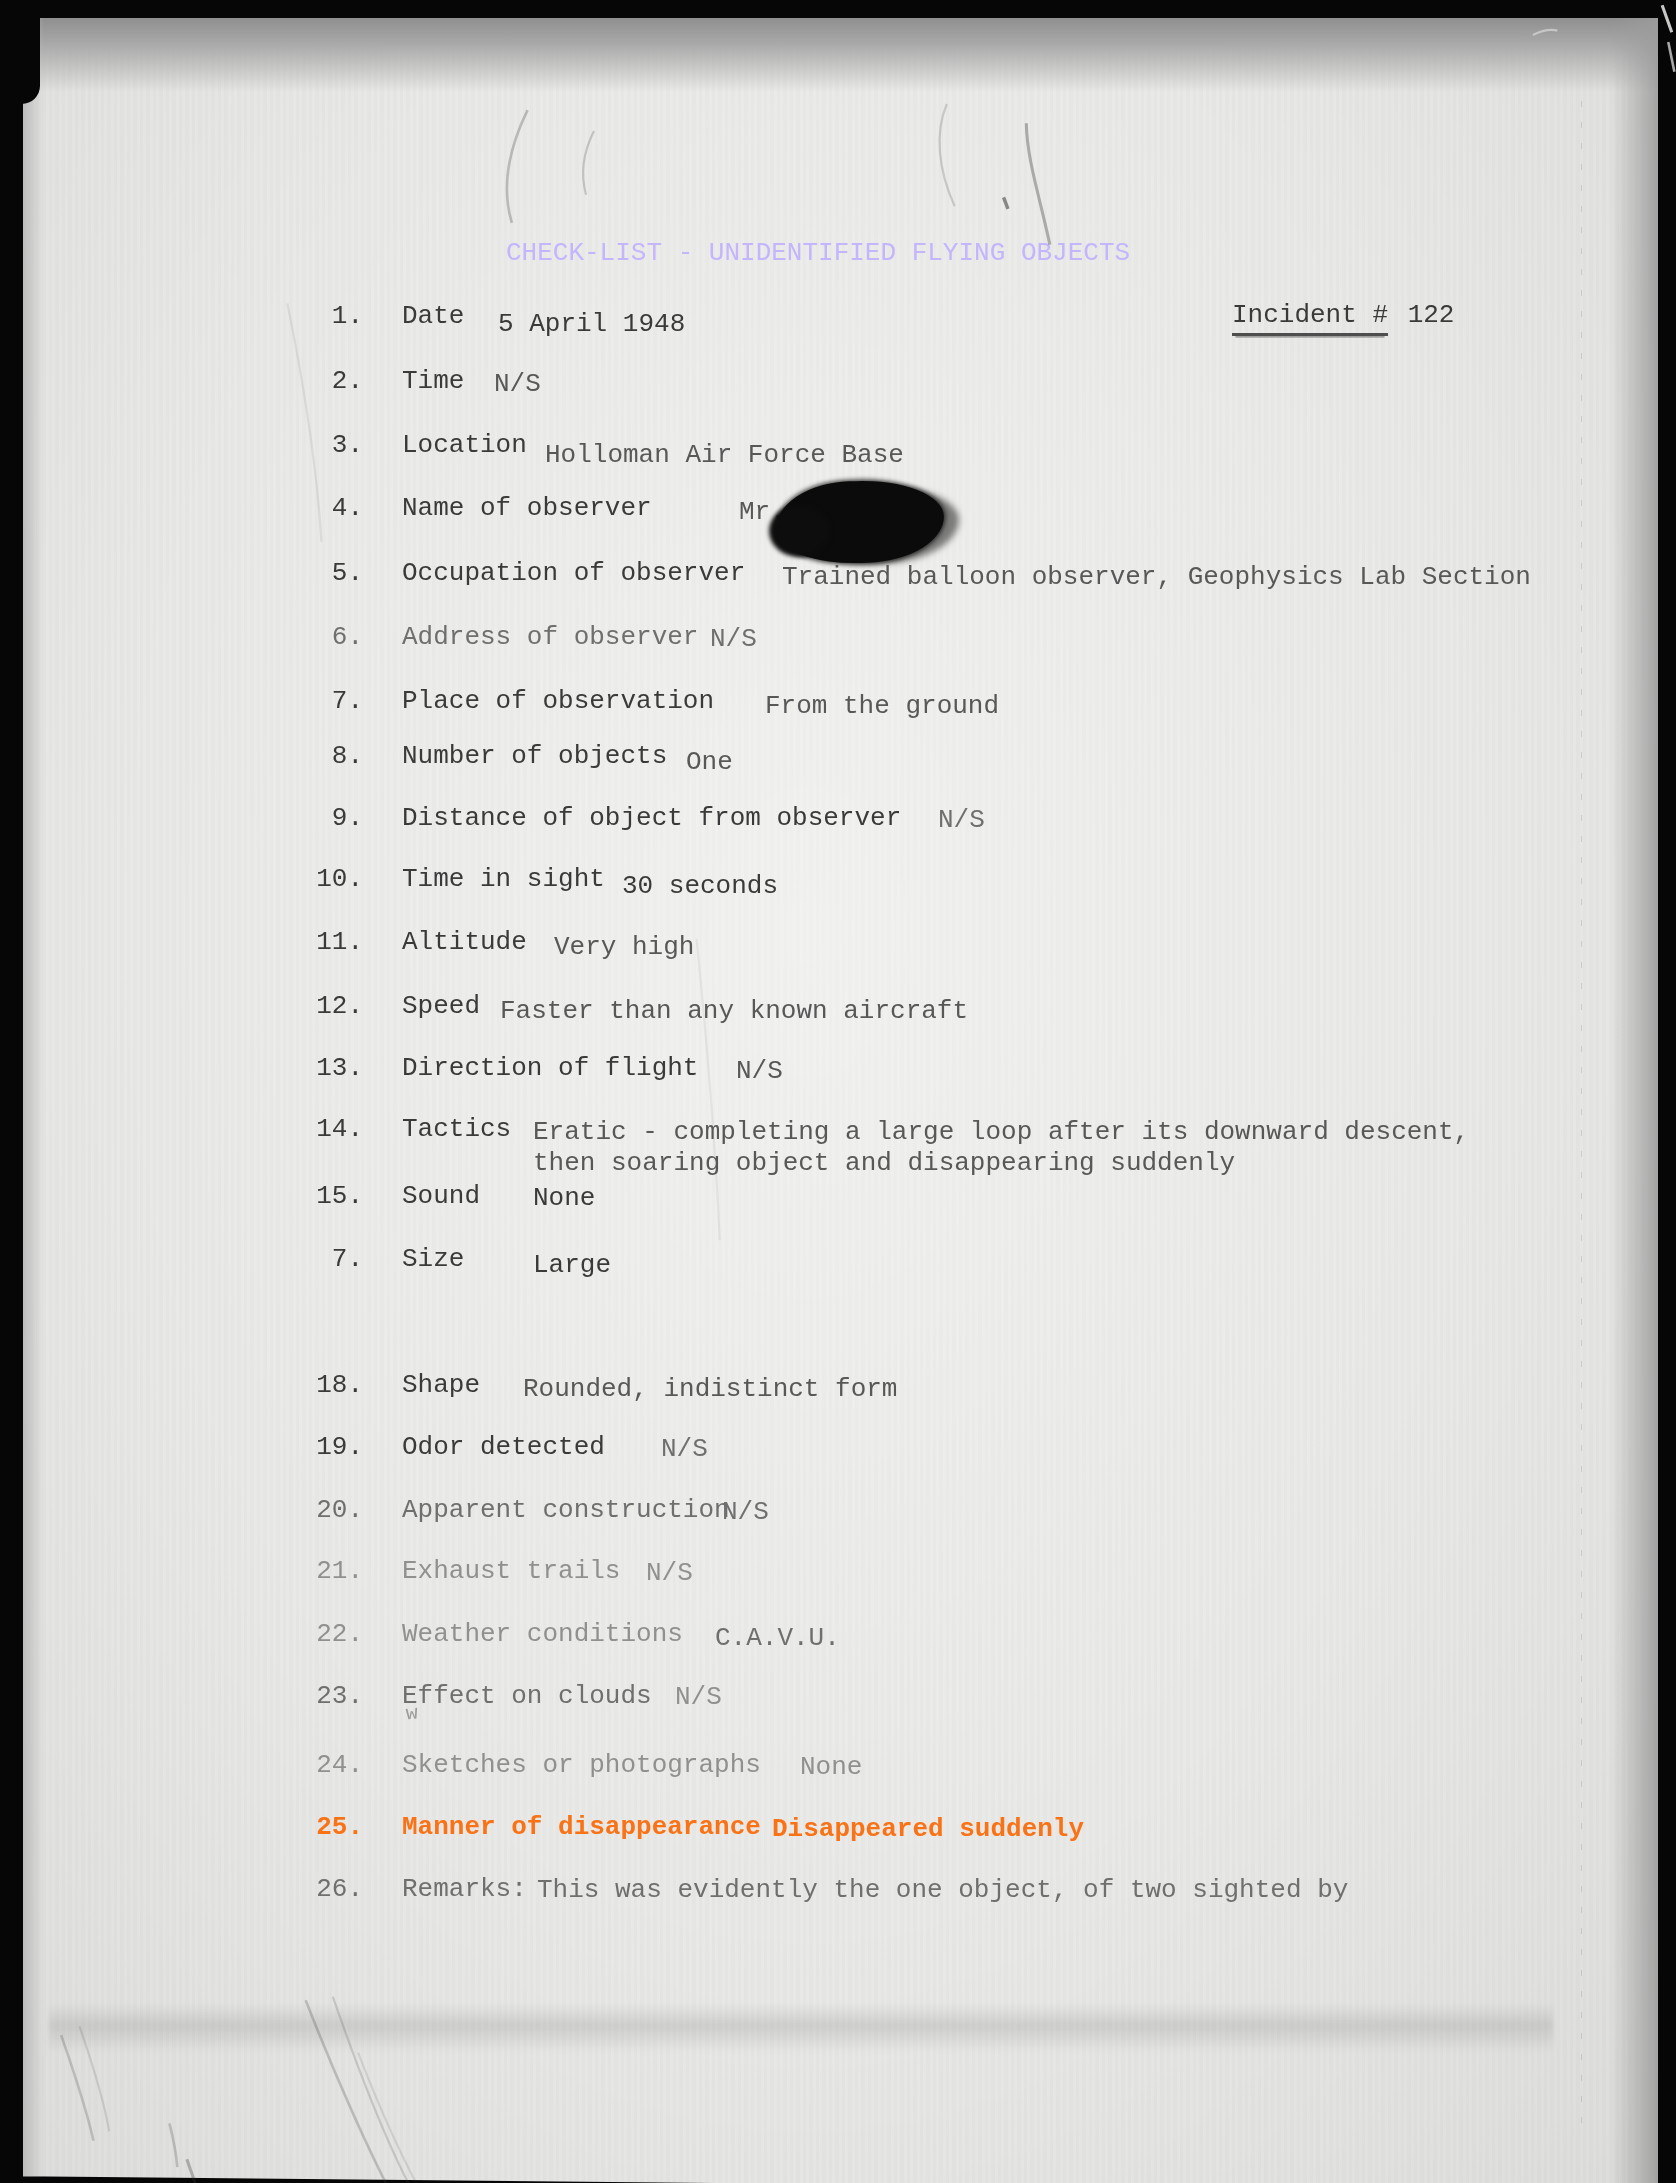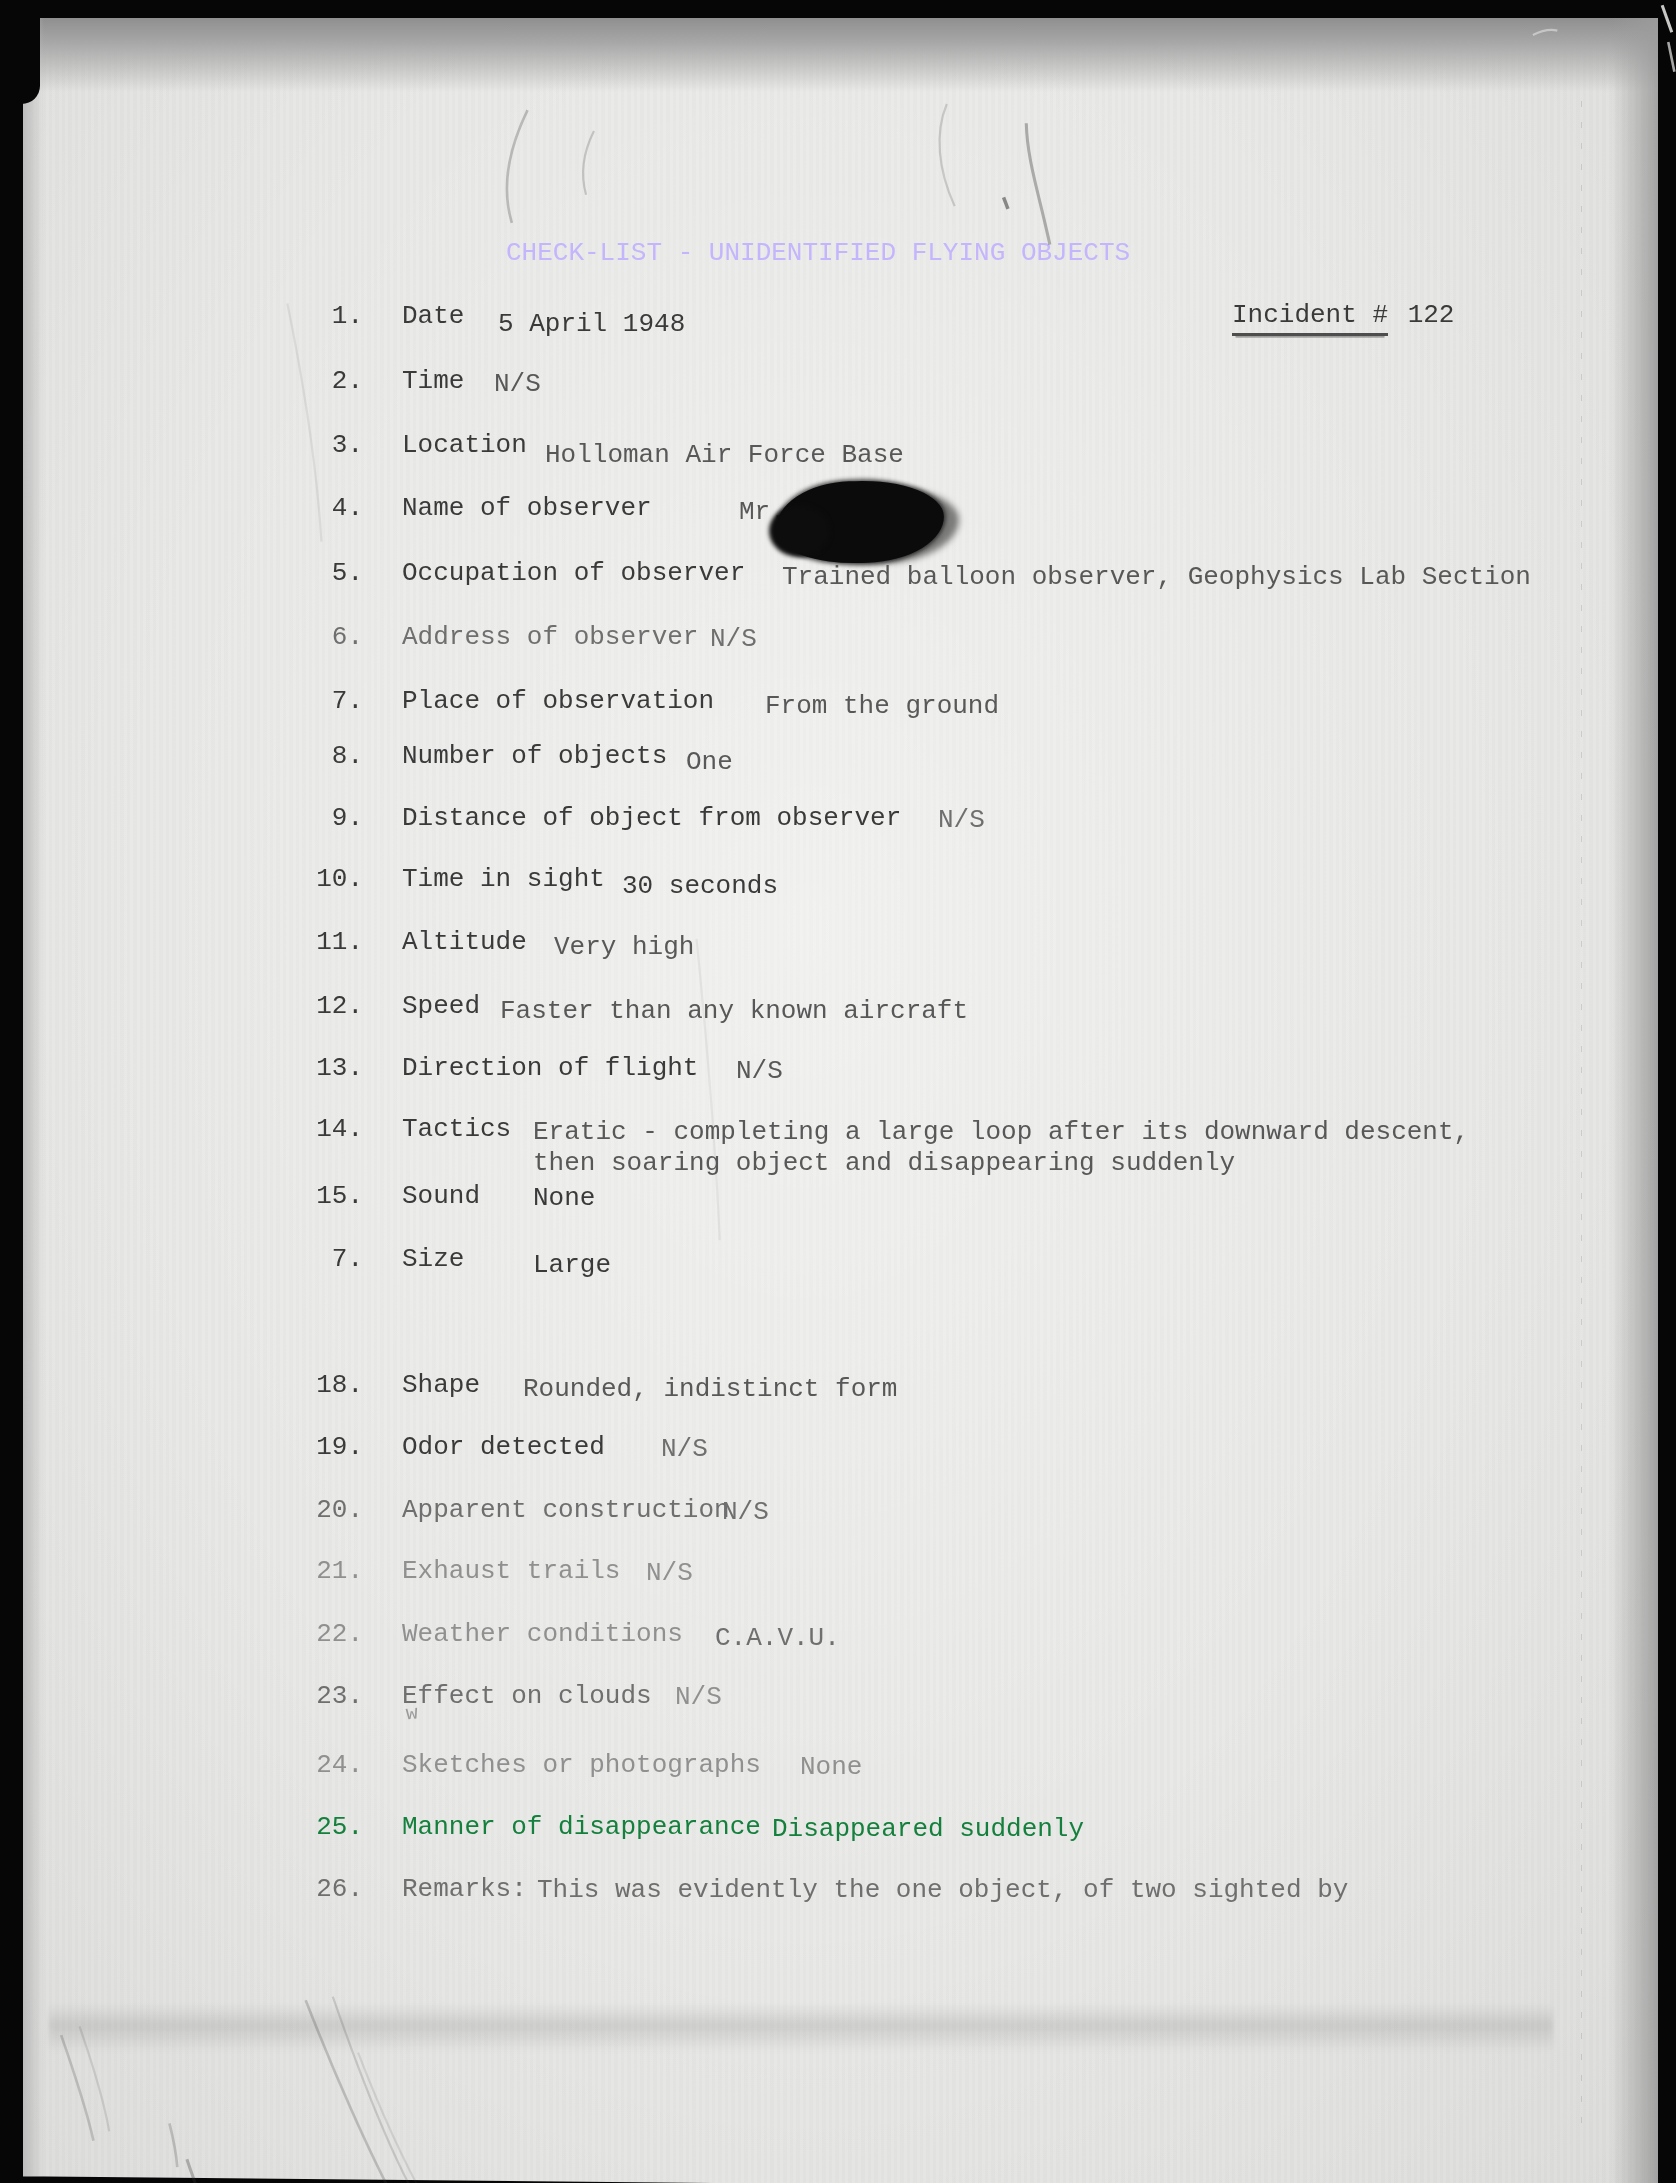--- a/index.html
+++ b/index.html
@@ -30,21 +30,21 @@
       font-size:26px;color:#3a3a3a;filter:blur(0.5px);letter-spacing:0;}
   .title{position:absolute;left:506px;top:238px;white-space:nowrap;color:#c4b5fd;}
   .incident{position:absolute;left:1232px;top:300px;white-space:nowrap;}
   .incident .lab{border-bottom:3.1px solid rgba(50,50,50,0.85);box-shadow:0 5.2px 0 -3.5px rgba(70,70,70,0.45);padding-bottom:2.6px;}
   .incident .no{margin-left:4px;}
   .r{position:absolute;left:0;width:100%;height:65px;}
   .num{position:absolute;left:306px;width:57px;text-align:right;display:inline-block;}
   .lb{position:absolute;left:402px;white-space:nowrap;}
   .vl{position:absolute;top:0;white-space:nowrap;}
   
-  .f1{color:#6f6f6f;} .f2{color:#909090;} .f3{color:#15803d;} .vf{color:#585858;}
+  .f1{color:#6f6f6f;} .f2{color:#909090;} .f3{color:#f97316;font-weight:bold;} .vf{color:#585858;}
   .blob{position:absolute;left:776px;top:-12.2px;width:168px;height:82px;background:#0b0b0b;
       border-radius:46% 54% 48% 52%/58% 48% 56% 44%;transform:rotate(-2deg);
       box-shadow:0 0 4.4px 1.7px rgba(12,12,12,0.75), 17.5px 3.5px 6.1px -2.6px rgba(12,12,12,0.5);}
   .blob2{position:absolute;left:769px;top:12.2px;width:61px;height:52px;background:#0d0d0d;
       border-radius:50%;filter:blur(2.2px);}
   .stray{position:absolute;left:406px;top:1702px;font-size:20px;color:#9b9b9b;transform:rotate(-6deg);}
   .marks{position:absolute;left:0;top:0;pointer-events:none;}
 </style>
 </head>
 <body>

